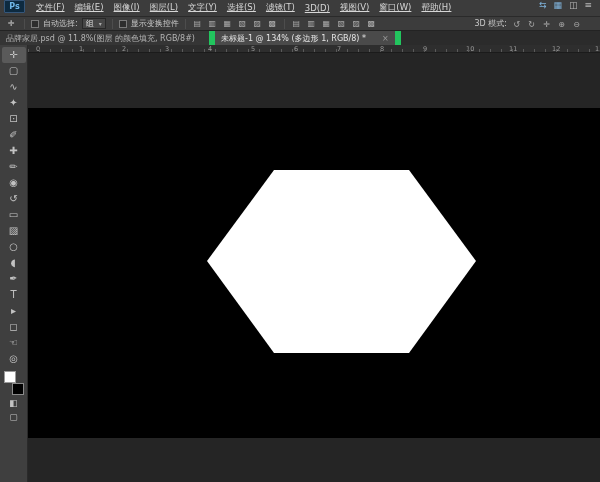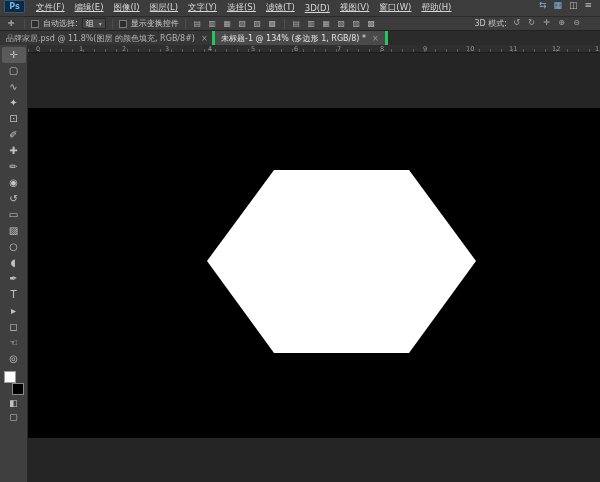--- a/index.html
+++ b/index.html
@@ -43,27 +43,27 @@
   .checkbox {
     width:8px; height:8px; background:#2d2d2d; border:1px solid #7a7a7a;
     display:inline-block; flex:0 0 auto;
   }
   .dropdown {
     background:#464646; border:1px solid #282828; height:11px;
     display:flex; align-items:center; gap:5px; padding:0 3px; font-size:8px; color:#ddd;
   }
   .dd-arrow { font-size:6px; color:#aaa; }
   .opt-icon { font-size:8px; color:#ababab; width:11px; text-align:center; }
-  .opt-right { margin-left:auto; display:flex; align-items:flex-start; gap:4px; padding-right:14px; }
+  .opt-right { margin-left:auto; display:flex; align-items:flex-end; gap:4px; padding-right:14px; }
 
   
   .tabbar { height:14px; background:#2b2b2b; display:flex; align-items:stretch; }
   .tab {
-    display:flex; align-items:center; gap:6px; padding:0 6px;
-    font-size:8px; color:#b5b5b5; background:#353535; border-right:3px solid #22c55e;
+    display:flex; align-items:center; gap:16px; padding:0 6px;
+    font-size:8px; color:#b5b5b5; background:#353535; border-right:6px solid #22c55e;
     white-space:nowrap; max-width:215px; overflow:hidden;
   }
   .tab.active { background:#4a4a4a; color:#e4e4e4; }
   .tab-close { font-size:8px; color:#9a9a9a; }
 
   
   .workspace { position:relative; height:437px; display:flex; }
 
   .toolbar {
     width:28px; background:#3f3f3f; border-right:1px solid #2a2a2a;

